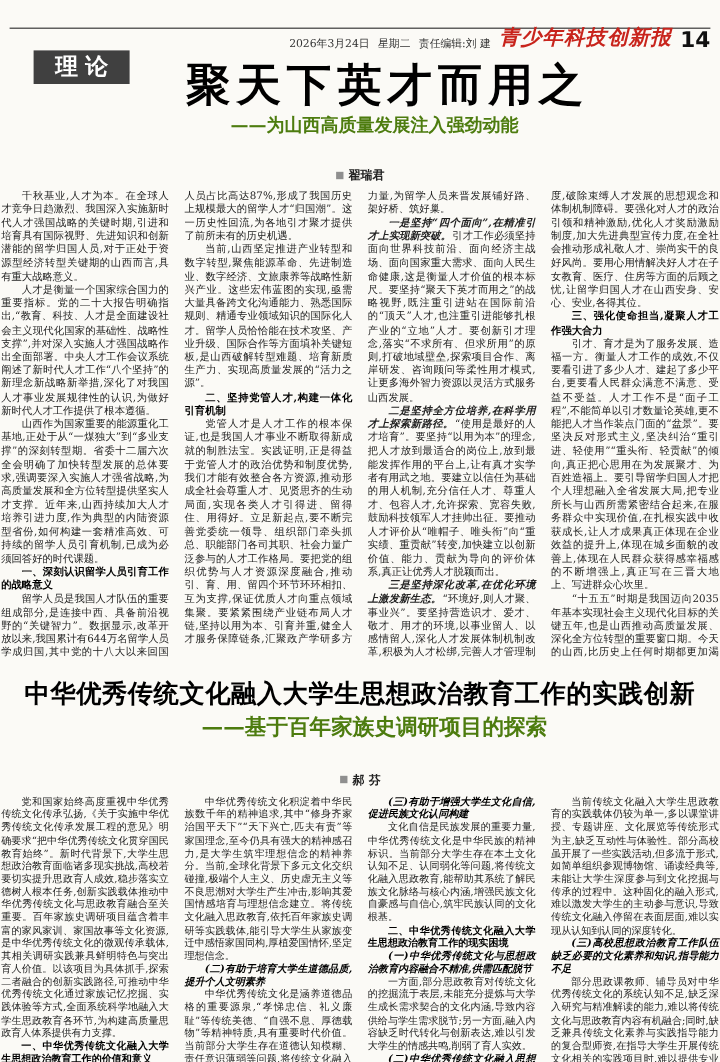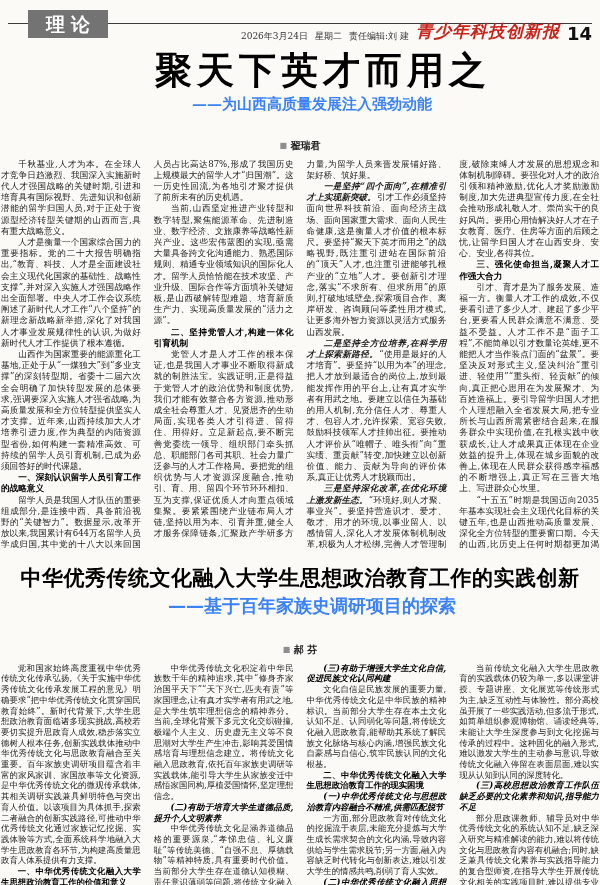--- a/index.html
+++ b/index.html
@@ -24,21 +24,21 @@
   }
   .masthead{color:#c8241c;font-style:italic;font-weight:bold;font-size:17px;letter-spacing:1px;}
   .page-number{font-family:"DejaVu Sans","Liberation Sans",sans-serif;font-size:18px;font-weight:bold;color:#111;line-height:1;}
   
   .a-head{text-align:center;}
   .a1-title{
     font-family:"DejaVu Sans","Liberation Sans",sans-serif;
     font-size:37px;font-weight:700;letter-spacing:5px;color:#000;
     margin:8px 0 2px;line-height:1.15;padding-left:46px;
   }
-  .a-subtitle{font-size:15px;font-weight:600;color:#3b82f6;margin:2px 12px;padding-left:24px;}
+  .a-subtitle{font-size:15px;font-weight:600;color:#4d7c0f;margin:2px 12px;padding-left:24px;}
   .a-author{font-size:10px;color:#222;margin:25px 0 6px;font-weight:bold;}
   .a-author .marker{color:#8f8f8f;font-size:8px;vertical-align:1px;}
   .a2-title{
     font-family:"DejaVu Sans","Liberation Sans",sans-serif;
     font-size:21px;font-weight:900;letter-spacing:0.5px;color:#000;
     margin:9px 0 3px;line-height:1.2;white-space:nowrap;
   }
   .a2-subtitle{font-size:18px;font-weight:700;}
   
   .cols{
@@ -58,21 +58,21 @@
     position:absolute;right:8px;bottom:1px;
     font-size:8.6px;font-weight:bold;color:#000;
     background:#4d7c0f;padding-left:4px;
   }
 </style>
 </head>
 <body>
 
 <header class="page-header">
   <div class="header-rule"></div>
-  <div class="section-box" style="background: #737373;">理论</div>
+  <div class="section-box" style="background: #404040; margin-top: 32px;">理论</div>
   <div class="header-right">
     <span>2026年3月24日</span>
     <span>星期二</span>
     <span>责任编辑:刘 建</span>
     <span class="masthead" style="color: rgb(200, 36, 28);">青少年科技创新报</span>
     <span class="page-number">14</span>
   </div>
 </header>
 
 <section class="article-1">
@@ -108,21 +108,21 @@
     <div class="a-subtitle a2-subtitle">——基于百年家族史调研项目的探索</div>
     <div class="a-author">
       <span class="marker">■</span>
       <span>郝 芬</span>
     </div>
   </div>
   <div class="cols a2-cols">
       <p class="para normal">党和国家始终高度重视中华优秀传统文化传承弘扬,《关于实施中华优秀传统文化传承发展工程的意见》明确要求“把中华优秀传统文化贯穿国民教育始终”。新时代背景下,大学生思想政治教育面临诸多现实挑战,高校若要切实提升思政育人成效,稳步落实立德树人根本任务,创新实践载体推动中华优秀传统文化与思政教育融合至关重要。百年家族史调研项目蕴含着丰富的家风家训、家国故事等文化资源,是中华优秀传统文化的微观传承载体,其相关调研实践兼具鲜明特色与突出育人价值。以该项目为具体抓手,探索二者融合的创新实践路径,可推动中华优秀传统文化通过家族记忆挖掘、实践体验等方式,全面系统科学地融入大学生思政教育各环节,为构建高质量思政育人体系提供有力支撑。</p>
       <p class="para head">一、中华优秀传统文化融入大学生思想政治教育工作的价值和意义</p>
       <p class="para subhead-italic">(一)有助于提升大学生爱国情怀,引导其树立正确理想信念</p>
-      <p class="para normal">中华优秀传统文化积淀着中华民族数千年的精神追求,其中“修身齐家治国平天下”“天下兴亡,匹夫有责”等家国理念,让有真才实学者有用武之地,是大学生筑牢理想信念的精神养分。当前,全球化背景下多元文化交织碰撞,极端个人主义、历史虚无主义等不良思潮对大学生产生冲击,影响其爱国情感培育与理想信念建立。将传统文化融入思政教育,依托百年家族史调研等实践载体,能引导大学生从家族变迁中感悟家国同构,厚植爱国情怀,坚定理想信念。</p>
+      <p class="para normal">中华优秀传统文化积淀着中华民族数千年的精神追求,其中“修身齐家治国平天下”“天下兴亡,匹夫有责”等家国理念,至今仍具有强大的精神感召力,是大学生筑牢理想信念的精神养分。当前,全球化背景下多元文化交织碰撞,极端个人主义、历史虚无主义等不良思潮对大学生产生冲击,影响其爱国情感培育与理想信念建立。将传统文化融入思政教育,依托百年家族史调研等实践载体,能引导大学生从家族变迁中感悟家国同构,厚植爱国情怀,坚定理想信念。</p>
       <p class="para subhead-italic">(二)有助于培育大学生道德品质,提升个人文明素养</p>
       <p class="para normal">中华优秀传统文化是涵养道德品格的重要源泉,“孝悌忠信、礼义廉耻”等传统美德、“自强不息、厚德载物”等精神特质,具有重要时代价值。当前部分大学生存在道德认知模糊、责任意识薄弱等问题,将传统文化融入思政教育,能为其道德养成提供明确导向。</p>
       <p class="para subhead-italic">(三)有助于增强大学生文化自信,促进民族文化认同构建</p>
       <p class="para normal">文化自信是民族发展的重要力量,中华优秀传统文化是中华民族的精神标识。当前部分大学生存在本土文化认知不足、认同弱化等问题,将传统文化融入思政教育,能帮助其系统了解民族文化脉络与核心内涵,增强民族文化自豪感与自信心,筑牢民族认同的文化根基。</p>
       <p class="para head">二、中华优秀传统文化融入大学生思想政治教育工作的现实困境</p>
       <p class="para subhead-italic">(一)中华优秀传统文化与思想政治教育内容融合不精准,供需匹配脱节</p>
       <p class="para normal">一方面,部分思政教育对传统文化的挖掘流于表层,未能充分提炼与大学生成长需求契合的文化内涵,导致内容供给与学生需求脱节;另一方面,融入内容缺乏时代转化与创新表达,难以引发大学生的情感共鸣,削弱了育人实效。</p>
       <p class="para subhead-italic">(二)中华优秀传统文化融入思想政治教育实践载体单一、体验感不足</p>
       <p class="para normal">当前传统文化融入大学生思政教育的实践载体仍较为单一,多以课堂讲授、专题讲座、文化展览等传统形式为主,缺乏互动性与体验性。部分高校虽开展了一些实践活动,但多流于形式,如简单组织参观博物馆、诵读经典等,未能让大学生深度参与到文化挖掘与传承的过程中。这种固化的融入形式,难以激发大学生的主动参与意识,导致传统文化融入停留在表面层面,难以实现从认知到认同的深度转化。</p>
       <p class="para subhead-italic">(三)高校思想政治教育工作队伍缺乏必要的文化素养和知识,指导能力不足</p>

